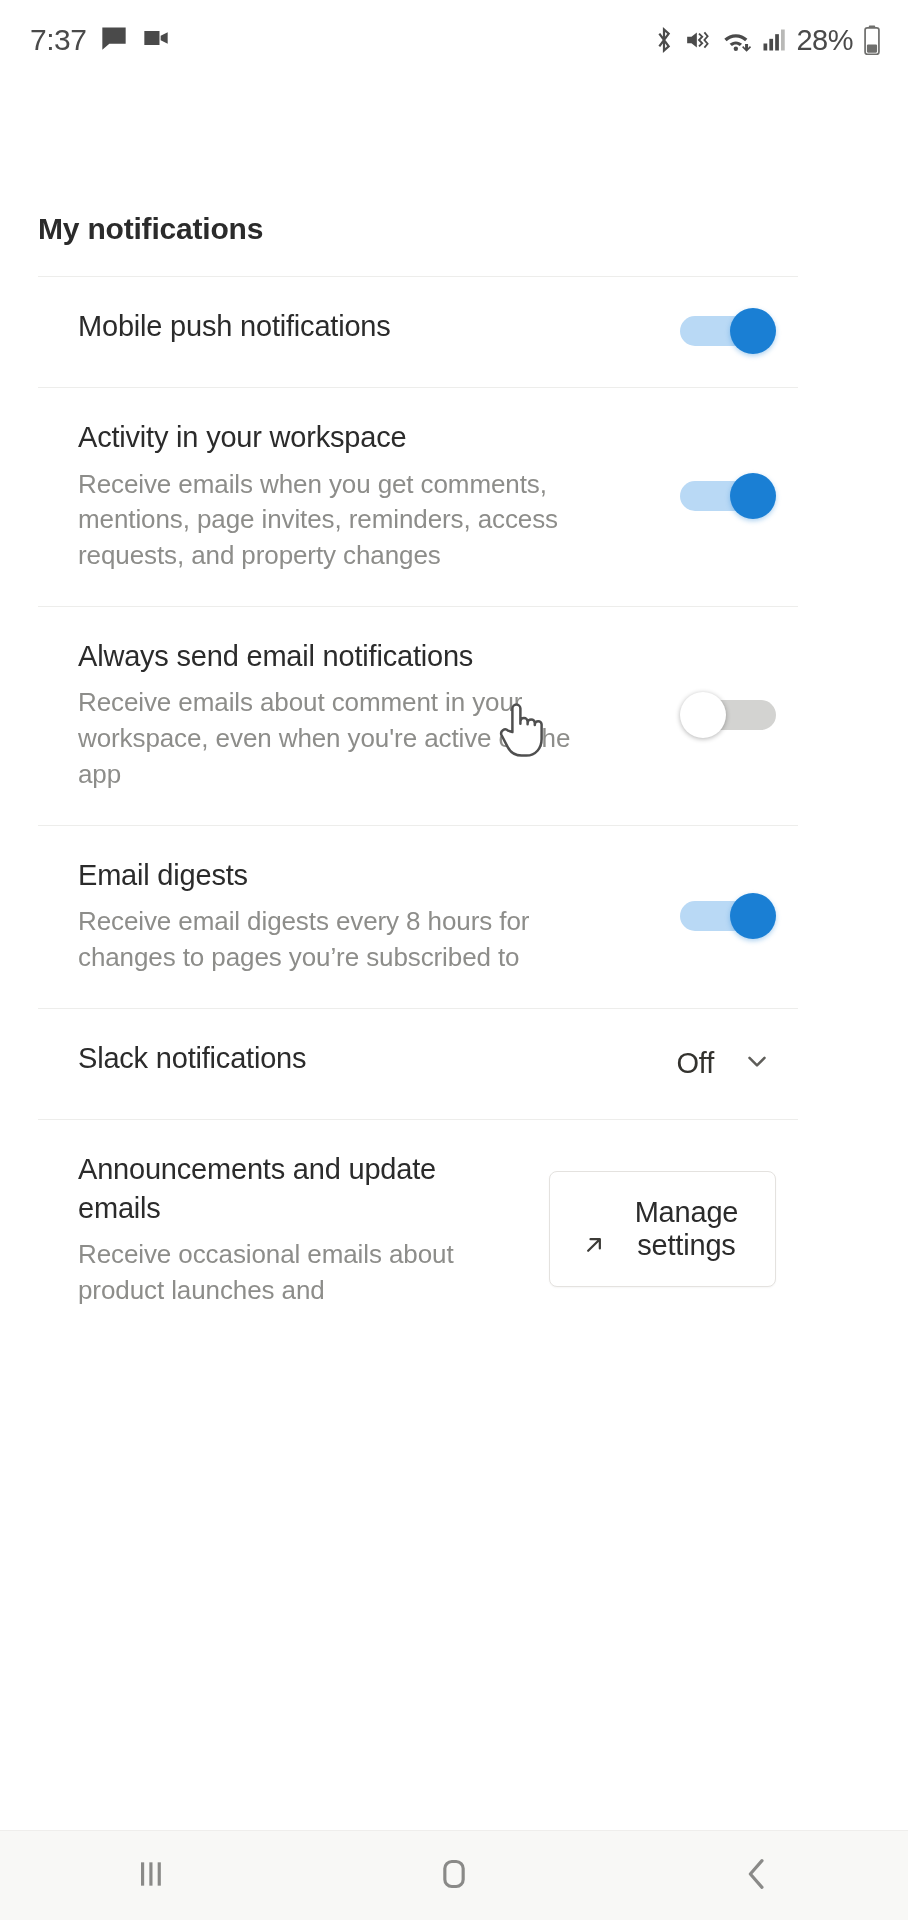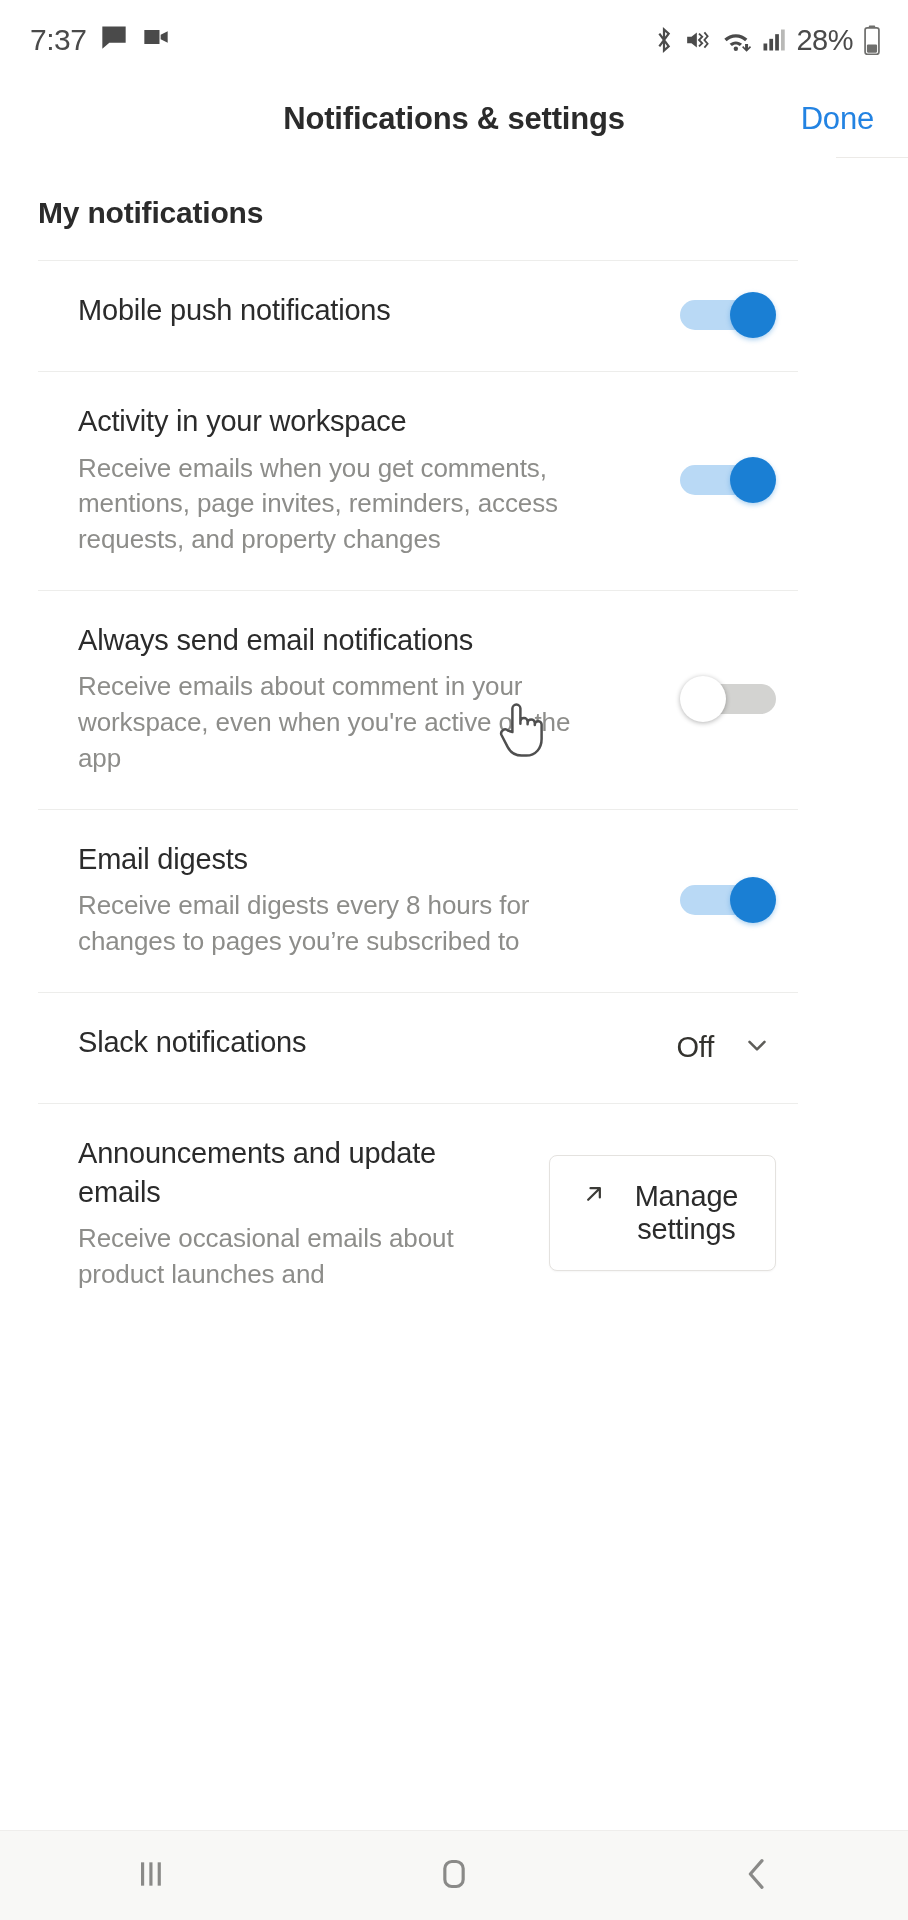--- a/index.html
+++ b/index.html
@@ -11,21 +11,21 @@
     overflow:hidden;
   }
   #screen { position:relative; width:908px; height:1920px; background:#fff; }
 
   
   .statusbar {
     position:absolute; top:0; left:0; width:908px; height:80px;
     display:flex; align-items:center; padding:0 26px 0 30px;
     background:#ffffff;
   }
-  .sb-left { display:flex; align-items:flex-start; gap:14px; }
+  .sb-left { display:flex; align-items:center; gap:14px; }
   .sb-clock { font-size:30px; color:#4a4a4a; letter-spacing:-0.5px; }
   .sb-right { margin-left:auto; display:flex; align-items:center; gap:9px; }
   .sb-right svg { display:block; }
   .sb-batt-pct { font-size:29px; color:#4a4a4a; letter-spacing:-0.5px; margin-left:0;}
 
   
   .titlebar {
     position:absolute; top:80px; left:0; width:908px; height:78px;
     display:flex; align-items:center; justify-content:center;
     border-bottom:1px solid #eceae7;
@@ -34,21 +34,21 @@
     font-size:31px; font-weight:bold; color:#2b2b2b; letter-spacing:-0.2px;
   }
   .done-btn {
     position:absolute; right:34px; top:50%; transform:translateY(-50%);
     font-size:31px; color:#2383e2; letter-spacing:-0.2px; cursor:pointer;
     background:none; border:none; font-family:inherit; font-weight:500;
   }
 
   
   .content {
-    position:absolute; top:144px; left:0; width:836px; height:1672px;
+    position:absolute; top:160px; left:0; width:836px; height:1672px;
     background:#fff; overflow:hidden;
   }
   .section-head {
     padding:52px 38px 30px 38px;
     font-size:30px; font-weight:bold; color:#2b2b2b; letter-spacing:-0.2px;
   }
   .divider { height:1px; background:#ededeb; margin:0 38px; }
 
   .row {
     display:flex; align-items:center;
@@ -85,21 +85,21 @@
 
   
   .select-ctrl {
     display:flex; align-items:center; gap:28px; cursor:pointer;
     padding:6px 4px;
   }
   .select-value { font-size:29px; color:#33322e; letter-spacing:-0.2px; }
 
   
   .manage-btn {
-    display:flex; align-items:flex-start; gap:20px;
+    display:flex; align-items:flex-end; gap:20px;
     border:1px solid #e4e2df; border-radius:8px;
     padding:24px 30px; background:#fff; cursor:pointer;
     font-family:inherit;
     box-shadow:0 1px 2px rgba(0,0,0,.04);
   }
   .manage-label { font-size:29px; color:#2b2b2b; letter-spacing:-0.2px; }
 
   
   .cursor { position:absolute; left:494px; top:698px; pointer-events:none; }
 
@@ -166,24 +166,20 @@
       <span>
         <svg width="20" height="30" viewBox="0 0 14 26">
           <rect x="4.2" y="0.4" width="5.6" height="2.2" rx="0.8" fill="#6f6f6d"></rect>
           <rect x="1" y="2.4" width="12" height="23" rx="2" fill="none" stroke="#6f6f6d" stroke-width="1.5"></rect>
           <rect x="2.6" y="17" width="8.8" height="7" rx="1" fill="#6f6f6d"></rect>
         </svg>
       </span>
     </div>
   </div>
 
-  <div class="titlebar">
-    <span class="title-text">Notifications &amp; settings</span>
-    <button class="done-btn">Done</button>
-  </div>
 
   <div class="content">
 
     <div class="section-head">My notifications</div>
     <div class="divider"></div>
 
     <div class="row">
       <div class="row-text">
         <div class="row-title">Mobile push notifications</div>
       </div>

